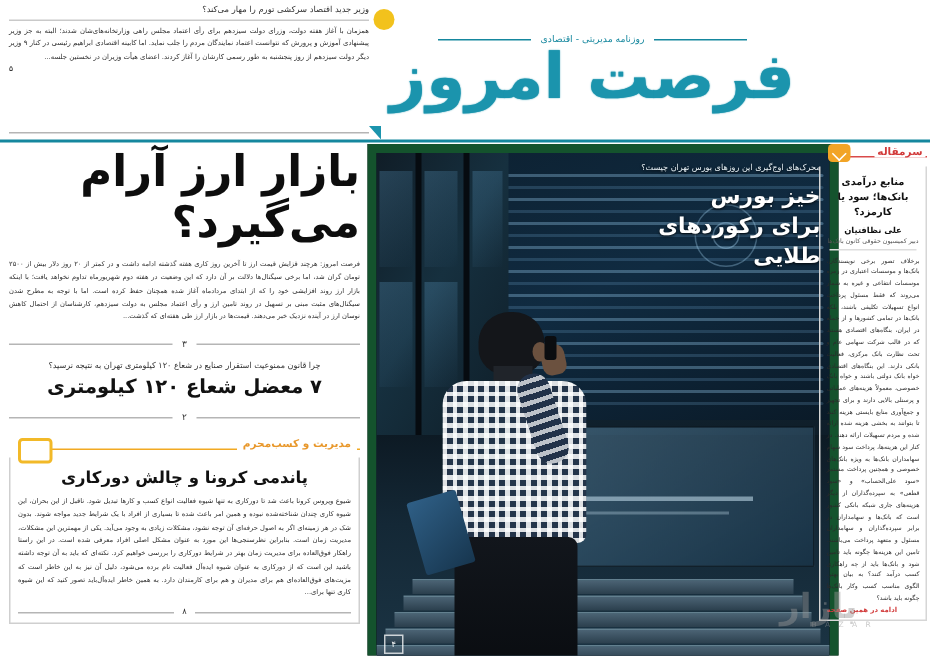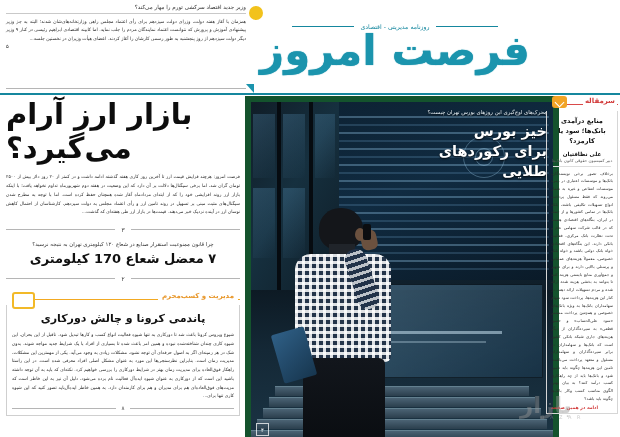--- a/index.html
+++ b/index.html
@@ -80,21 +80,21 @@
     position:absolute;left:246px;top:84px;width:8px;height:9px;
     background:#1b94ad;clip-path:polygon(0 0,100% 0,100% 100%);
   }
 
   
   .leftcol{
     position:absolute;left:6px;top:98px;width:234px;height:334px;text-align:right;
   }
   .lc-kicker{font-size:7px;color:#222;font-weight:bold;text-align:center;margin:2px 0 6px;}
   .lc-head{
-    font-size:29px;font-weight:bold;line-height:1.16;color:#0d0d0d;text-align:left;
+    font-size:29px;font-weight:bold;line-height:1.16;color:#0d0d0d;text-align:right;
     letter-spacing:-.5px;margin-bottom:8px;
   }
   .lc-body{font-size:4.5px;line-height:1.95;color:#2b2b2b;text-align:justify;}
   .divider-num{
     display:flex;align-items:center;gap:6px;margin:9px 0 8px;color:#333;
   }
   .divider-num::before,.divider-num::after{content:"";height:1px;background:#b5b5b5;flex:1;}
   .divider-num span{font-size:6px;}
 
   .lc-kicker2{font-size:5.4px;color:#333;text-align:center;margin-bottom:4px;}
@@ -306,21 +306,21 @@
       <div class="lc-head">بازار ارز آرام می‌گیرد؟</div>
       <div class="lc-body">فرصت امروز: هرچند قزایش قیمت ارز تا آخرین روز کاری هفته گذشته ادامه داشت و در کمتر از ۲۰ روز دلار بیش از ۲۵۰۰ تومان گران شد، اما برخی سیگنال‌ها دلالت بر آن دارد که این وضعیت در هفته دوم شهریورماه تداوم نخواهد یافت؛ با اینکه بازار ارز روند افزایشی خود را که از ابتدای مردادماه آغاز شده همچنان حفظ کرده است. اما با توجه به مطرح شدن سیگنال‌های مثبت مبنی بر تسهیل در روند تامین ارز و رأی اعتماد مجلس به دولت سیزدهم، کارشناسان از احتمال کاهش نوسان ارز در آینده نزدیک خبر می‌دهند. قیمت‌ها در بازار ارز طی هفته‌ای که گذشت...</div>
     </div>
 
     <div class="divider-num">
       <span>۳</span>
     </div>
 
     <div>
       <div class="lc-kicker2">چرا قانون ممنوعیت استقرار صنایع در شعاع ۱۲۰ کیلومتری تهران به نتیجه نرسید؟</div>
-      <div class="lc-head2">۷ معضل شعاع 170 کیلومتری</div>
+      <div class="lc-head2">۷ معضل شعاع ۱۲۰ کیلومتری</div>
     </div>
 
     <div class="divider-num">
       <span>۲</span>
     </div>
 
     <div class="section-ribbon">
       <div class="line"></div>
       <div class="label">مدیریت و کسب‌محرم</div>
       <div class="badge"></div>

